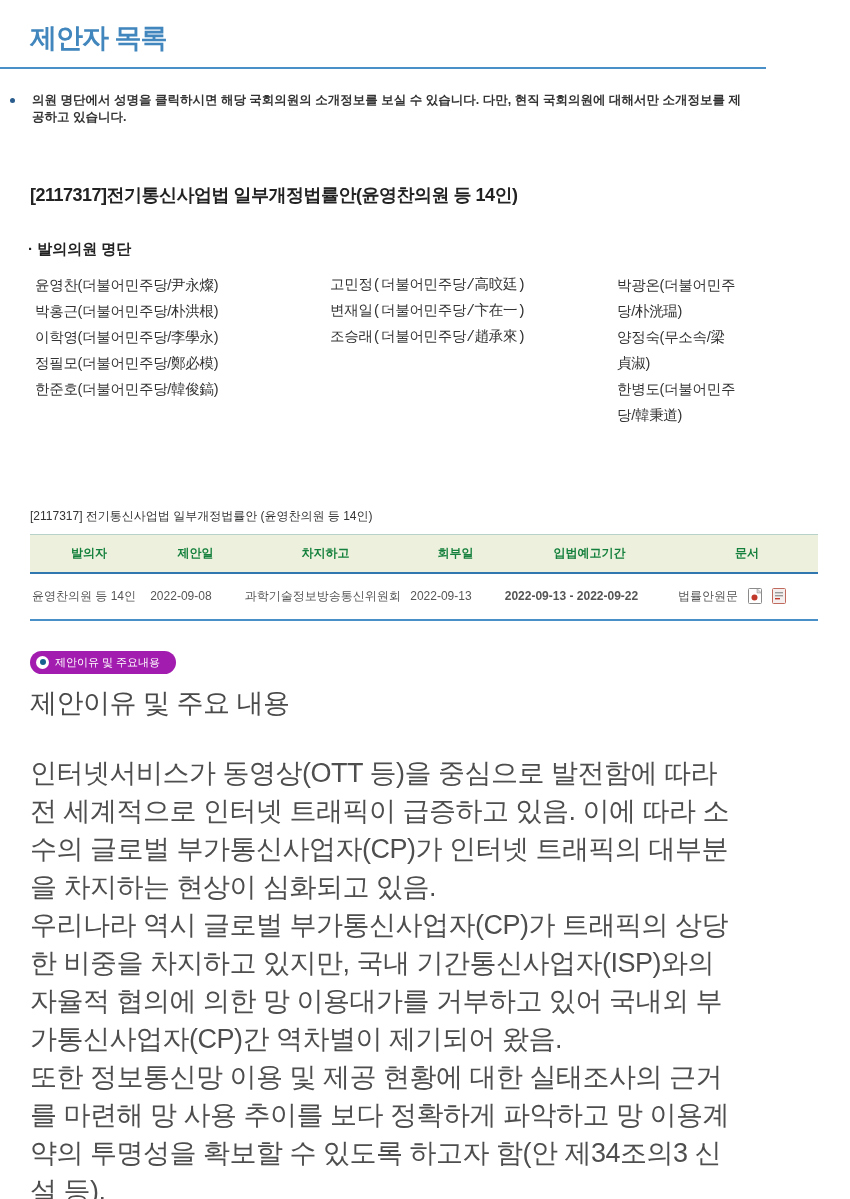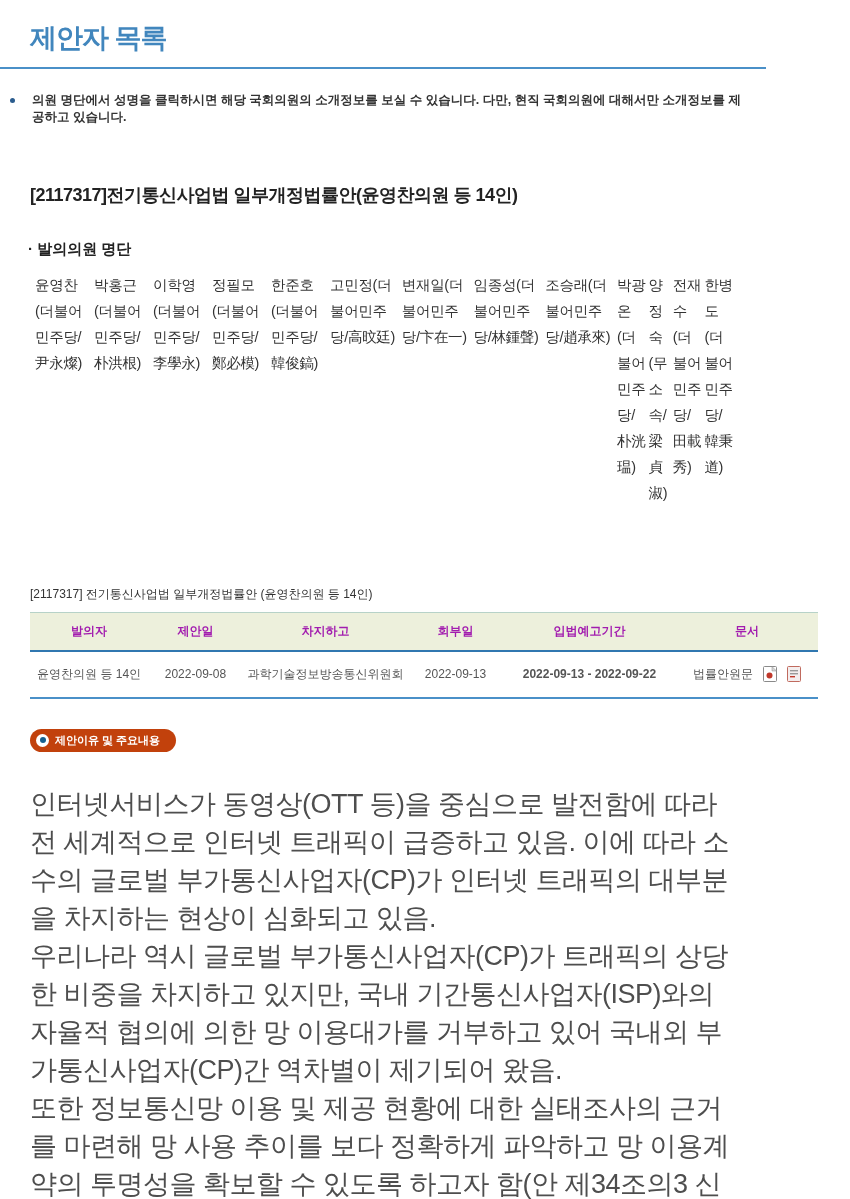--- a/index.html
+++ b/index.html
@@ -23,46 +23,46 @@
   .note-bullet {
     width:5px; height:5px; border-radius:50%; background:#2b5c8e;
     margin-top:6px; flex:0 0 auto;
   }
   .note-text { margin-left:17px; font-size:12.5px; font-weight:bold; color:#333; line-height:1.35; }
 
   
   .bill-title { margin:57px 30px 0; font-size:18px; font-weight:bold; color:#222; letter-spacing:-0.5px; }
   .members-heading { margin:33px 30px 0 28px; font-size:15px; font-weight:bold; color:#222; }
   .members-grid { display:flex; margin:13px 30px 0 35px; }
-  .members-col { display:flex; }
+  .members-col { display:flex; flex-direction:column; }
   .members-col.c1 { width:295px; }
-  .members-col.c2 { width:287px; }
+  .members-col.c2 { width:287px;font-family:Liberation Mono, monospace; }
   .members-col.c3 { flex:1; }
   .member { font-size:14.5px; color:#333; line-height:26px; letter-spacing:-0.3px; cursor:pointer; }
 
   
   .table-caption { margin:80px 30px 9px; font-size:12px; font-weight:normal; color:#333; }
   table.summary { width:788px; margin:0 30px; border-collapse:collapse; table-layout:fixed; }
   table.summary thead tr {
     background:#edf0dc;
     border-top:1px solid #b7d2c8;
     border-bottom:2px solid #3077b0;
   }
-  table.summary th { font-size:12px; font-weight:bold; color:#a21caf; padding:10px 2px; text-align:center; }
+  table.summary th { font-size:12px; font-weight:bold; color:#15803d; padding:10px 2px; text-align:center; }
   table.summary tbody tr { border-bottom:2px solid #4a90c8; }
-  table.summary td { font-size:12px; color:#555; padding:14px 2px; text-align:center; white-space:nowrap; }
+  table.summary td { font-size:12px; color:#555; padding:14px 2px; text-align:left; white-space:nowrap; }
   td.notice-period { font-weight:bold; color:#222; }
   .doc-cell { display:inline-flex; align-items:center; gap:10px; cursor:pointer; }
   .file-icon { width:14px; height:16px; display:inline-block; vertical-align:middle; }
 
   
   .section-badge {
     display:inline-flex; align-items:center; gap:6px;
-    margin:30px 0 0 30px; background:#c2410c; border-radius:12px;
-    padding:4px 16px 4px 6px; color:#fff; font-size:11px; font-weight:bold;
+    margin:30px 0 0 30px; background:#a21caf; border-radius:12px;
+    padding:4px 16px 4px 6px; color:#fff; font-size:11px; font-weight:normal;
   }
   .badge-circle {
     width:13px; height:13px; border-radius:50%; background:#fff;
     display:inline-flex; align-items:center; justify-content:center; flex:0 0 auto;
   }
   .badge-circle::after { content:""; width:6px; height:6px; border-radius:50%; background:#15608f; }
   .content-heading { margin:11px 30px 0; font-size:27px; color:#4a4a4a; letter-spacing:-0.5px; }
   .content-body { margin:33px 30px 0; font-size:27px; line-height:38px; color:#4e4e4e; letter-spacing:-0.5px; }
   .content-body p { margin:0; }
 </style>
@@ -89,27 +89,25 @@
     <div class="members-col c1">
       <span class="member">윤영찬(더불어민주당/尹永燦)</span>
       <span class="member">박홍근(더불어민주당/朴洪根)</span>
       <span class="member">이학영(더불어민주당/李學永)</span>
       <span class="member">정필모(더불어민주당/鄭必模)</span>
       <span class="member">한준호(더불어민주당/韓俊鎬)</span>
     </div>
     <div class="members-col c2">
       <span class="member">고민정(더불어민주당/高旼廷)</span>
       <span class="member">변재일(더불어민주당/卞在一)</span>
-      <span class="member">임종성(더불어민주당/林鍾聲)</span>
       <span class="member">조승래(더불어민주당/趙承來)</span>
     </div>
     <div class="members-col c3">
       <span class="member">박광온(더불어민주당/朴洸瑥)</span>
       <span class="member">양정숙(무소속/梁貞淑)</span>
-      <span class="member">전재수(더불어민주당/田載秀)</span>
       <span class="member">한병도(더불어민주당/韓秉道)</span>
     </div>
   </div>
 
   <div class="table-caption">[2117317] 전기통신사업법 일부개정법률안 (윤영찬의원 등 14인)</div>
 
   <table class="summary">
     <colgroup>
       <col style="width:15%">
         <col style="width:12%">
@@ -153,20 +151,21 @@
         </td>
       </tr>
     </tbody>
   </table>
 
   <div class="section-badge">
     <span class="badge-circle"></span>
     <span>제안이유 및 주요내용</span>
   </div>
 
+  <div class="content-heading">제안이유 및 주요 내용</div>
 
   <div class="content-body">
     <p>인터넷서비스가 동영상(OTT 등)을 중심으로 발전함에 따라 전 세계적으로 인터넷 트래픽이 급증하고 있음. 이에 따라 소수의 글로벌 부가통신사업자(CP)가 인터넷 트래픽의 대부분을 차지하는 현상이 심화되고 있음.</p>
     <p>우리나라 역시 글로벌 부가통신사업자(CP)가 트래픽의 상당한 비중을 차지하고 있지만, 국내 기간통신사업자(ISP)와의 자율적 협의에 의한 망 이용대가를 거부하고 있어 국내외 부가통신사업자(CP)간 역차별이 제기되어 왔음.</p>
     <p>또한 정보통신망 이용 및 제공 현황에 대한 실태조사의 근거를 마련해 망 사용 추이를 보다 정확하게 파악하고 망 이용계약의 투명성을 확보할 수 있도록 하고자 함(안 제34조의3 신설 등).</p>
   </div>
 
 </div>
 
 </body></html>

